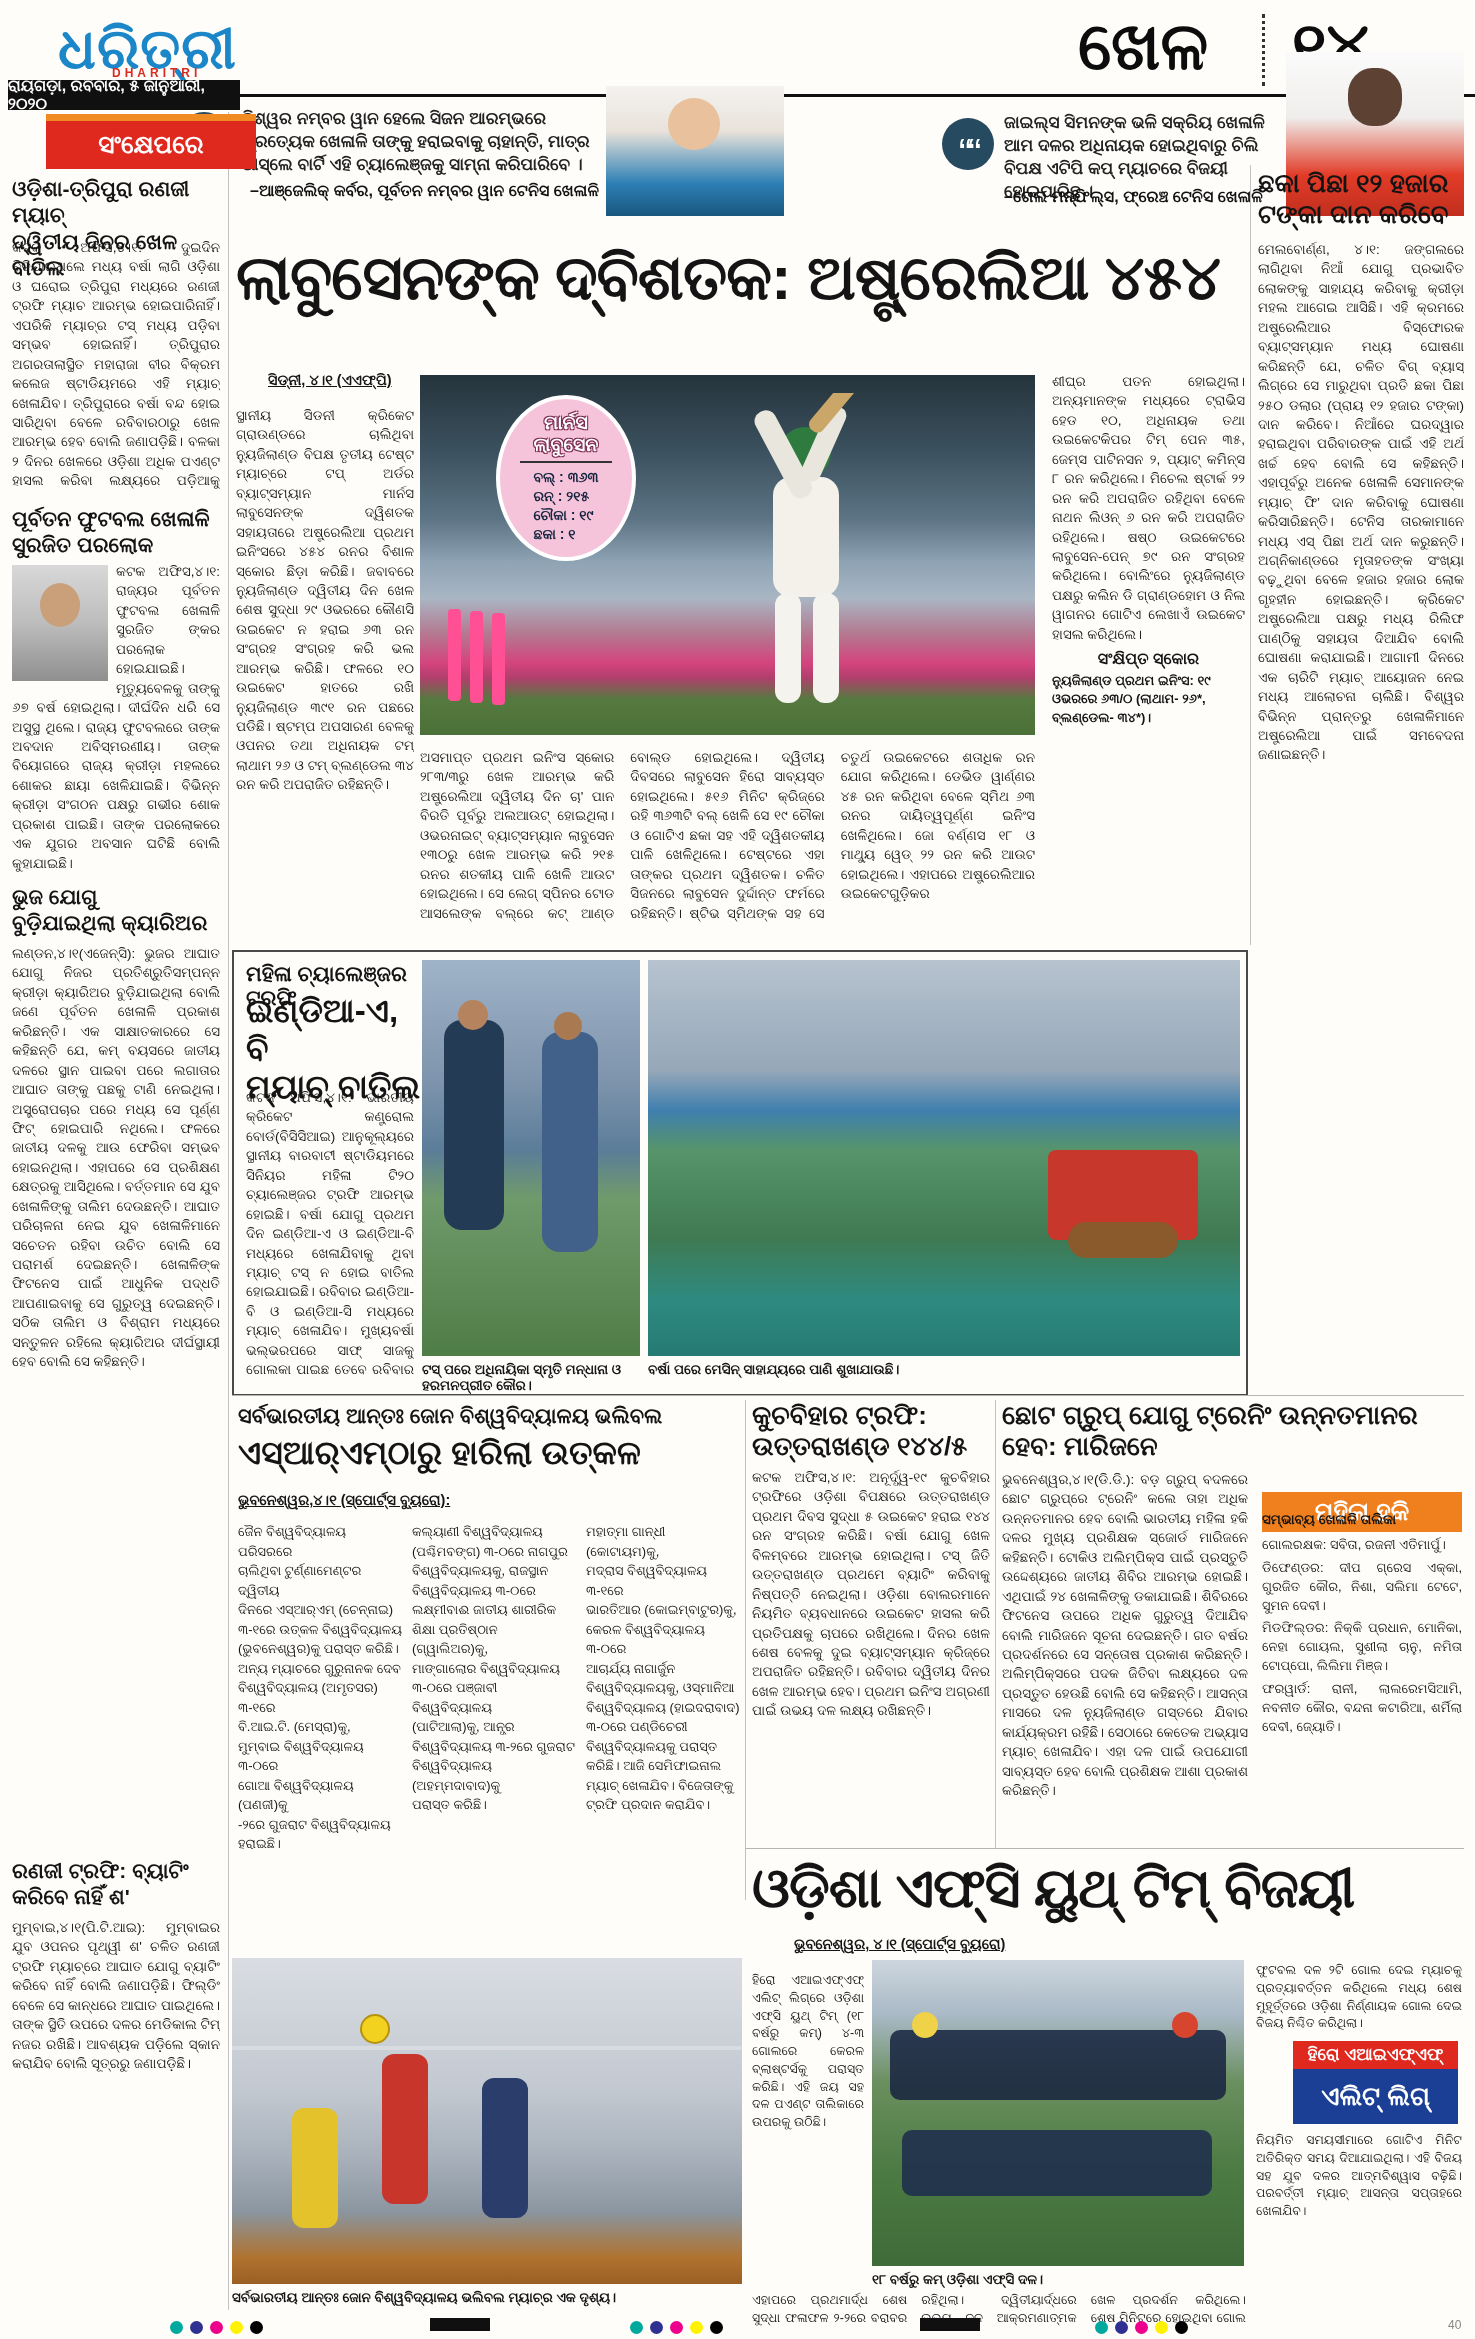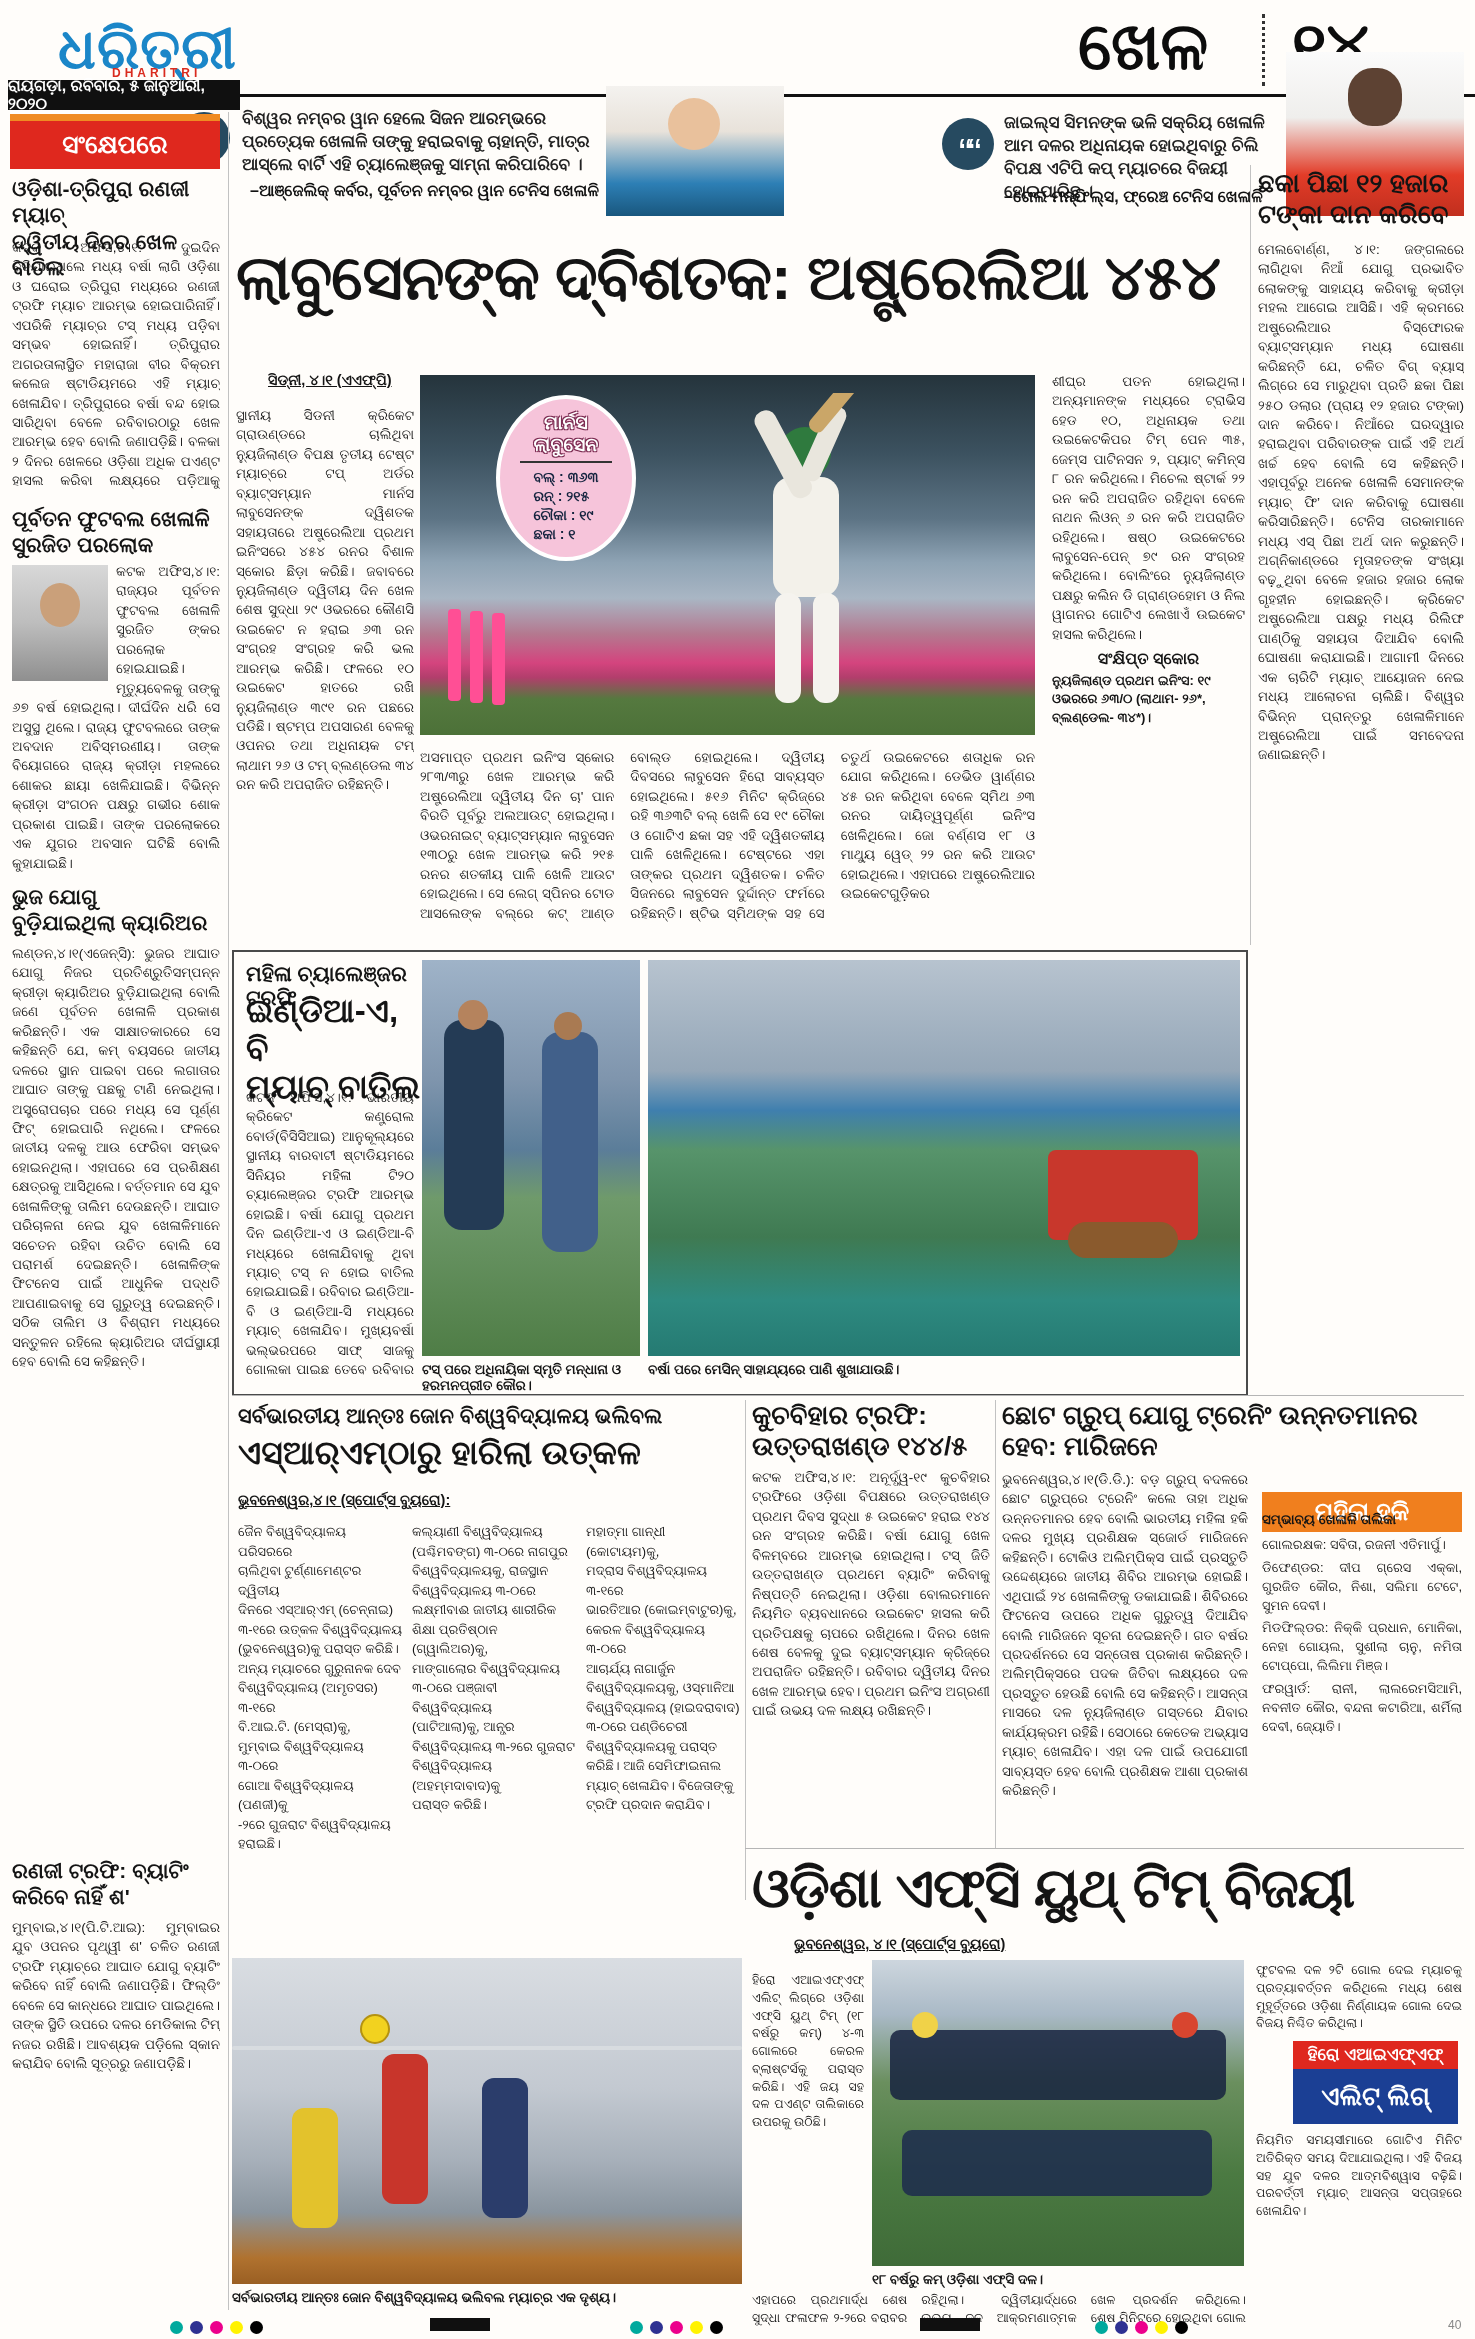--- a/index.html
+++ b/index.html
@@ -14,21 +14,21 @@
   .datebar{background:#101010;color:#fff;font-size:16px;font-weight:bold;
            display:flex;align-items:center;justify-content:center;}
   .section-name{font-size:66px;font-weight:bold;color:#0c0c0c;}
   .page-no{font-size:66px;font-weight:bold;color:#0c0c0c;}
   .quote-txt{font-size:17px;font-weight:bold;line-height:1.35;color:#222;}
   .quote-attr{font-size:16px;font-weight:bold;color:#111;}
   .qicon{width:52px;height:52px;border-radius:50%;background:#264a60;color:#fff;
          display:flex;align-items:center;justify-content:center;}
   .qicon:before{content:"\201C\201C";font-size:40px;line-height:10px;margin-top:18px;letter-spacing:-4px;}
   .redtab{background:#df281e;border-top:7px solid #f08b22;color:#fff;font-size:25px;font-weight:bold;
-          display:flex;align-items:center;justify-content:center;}
+          display:flex;align-items:center;justify-content:center;margin-left:36px;}
   .h-brief{font-size:21px;font-weight:bold;line-height:1.25;}
   .h-lead{font-size:62px;font-weight:bold;letter-spacing:-1px;white-space:nowrap;}
   .h-big{font-size:55px;font-weight:bold;letter-spacing:-1px;white-space:nowrap;}
   .h-art{font-size:26px;font-weight:bold;line-height:1.2;}
   .h-mid{font-size:33px;font-weight:bold;line-height:1.15;}
   .kicker{font-size:21px;font-weight:bold;}
   .body-txt{font-size:13.5px;line-height:1.44;}
   .body-sm{font-size:12.5px;line-height:1.42;}
   .dateline{font-size:14.5px;font-weight:bold;text-decoration:underline;}
   .caption{font-size:13.5px;font-weight:bold;}

